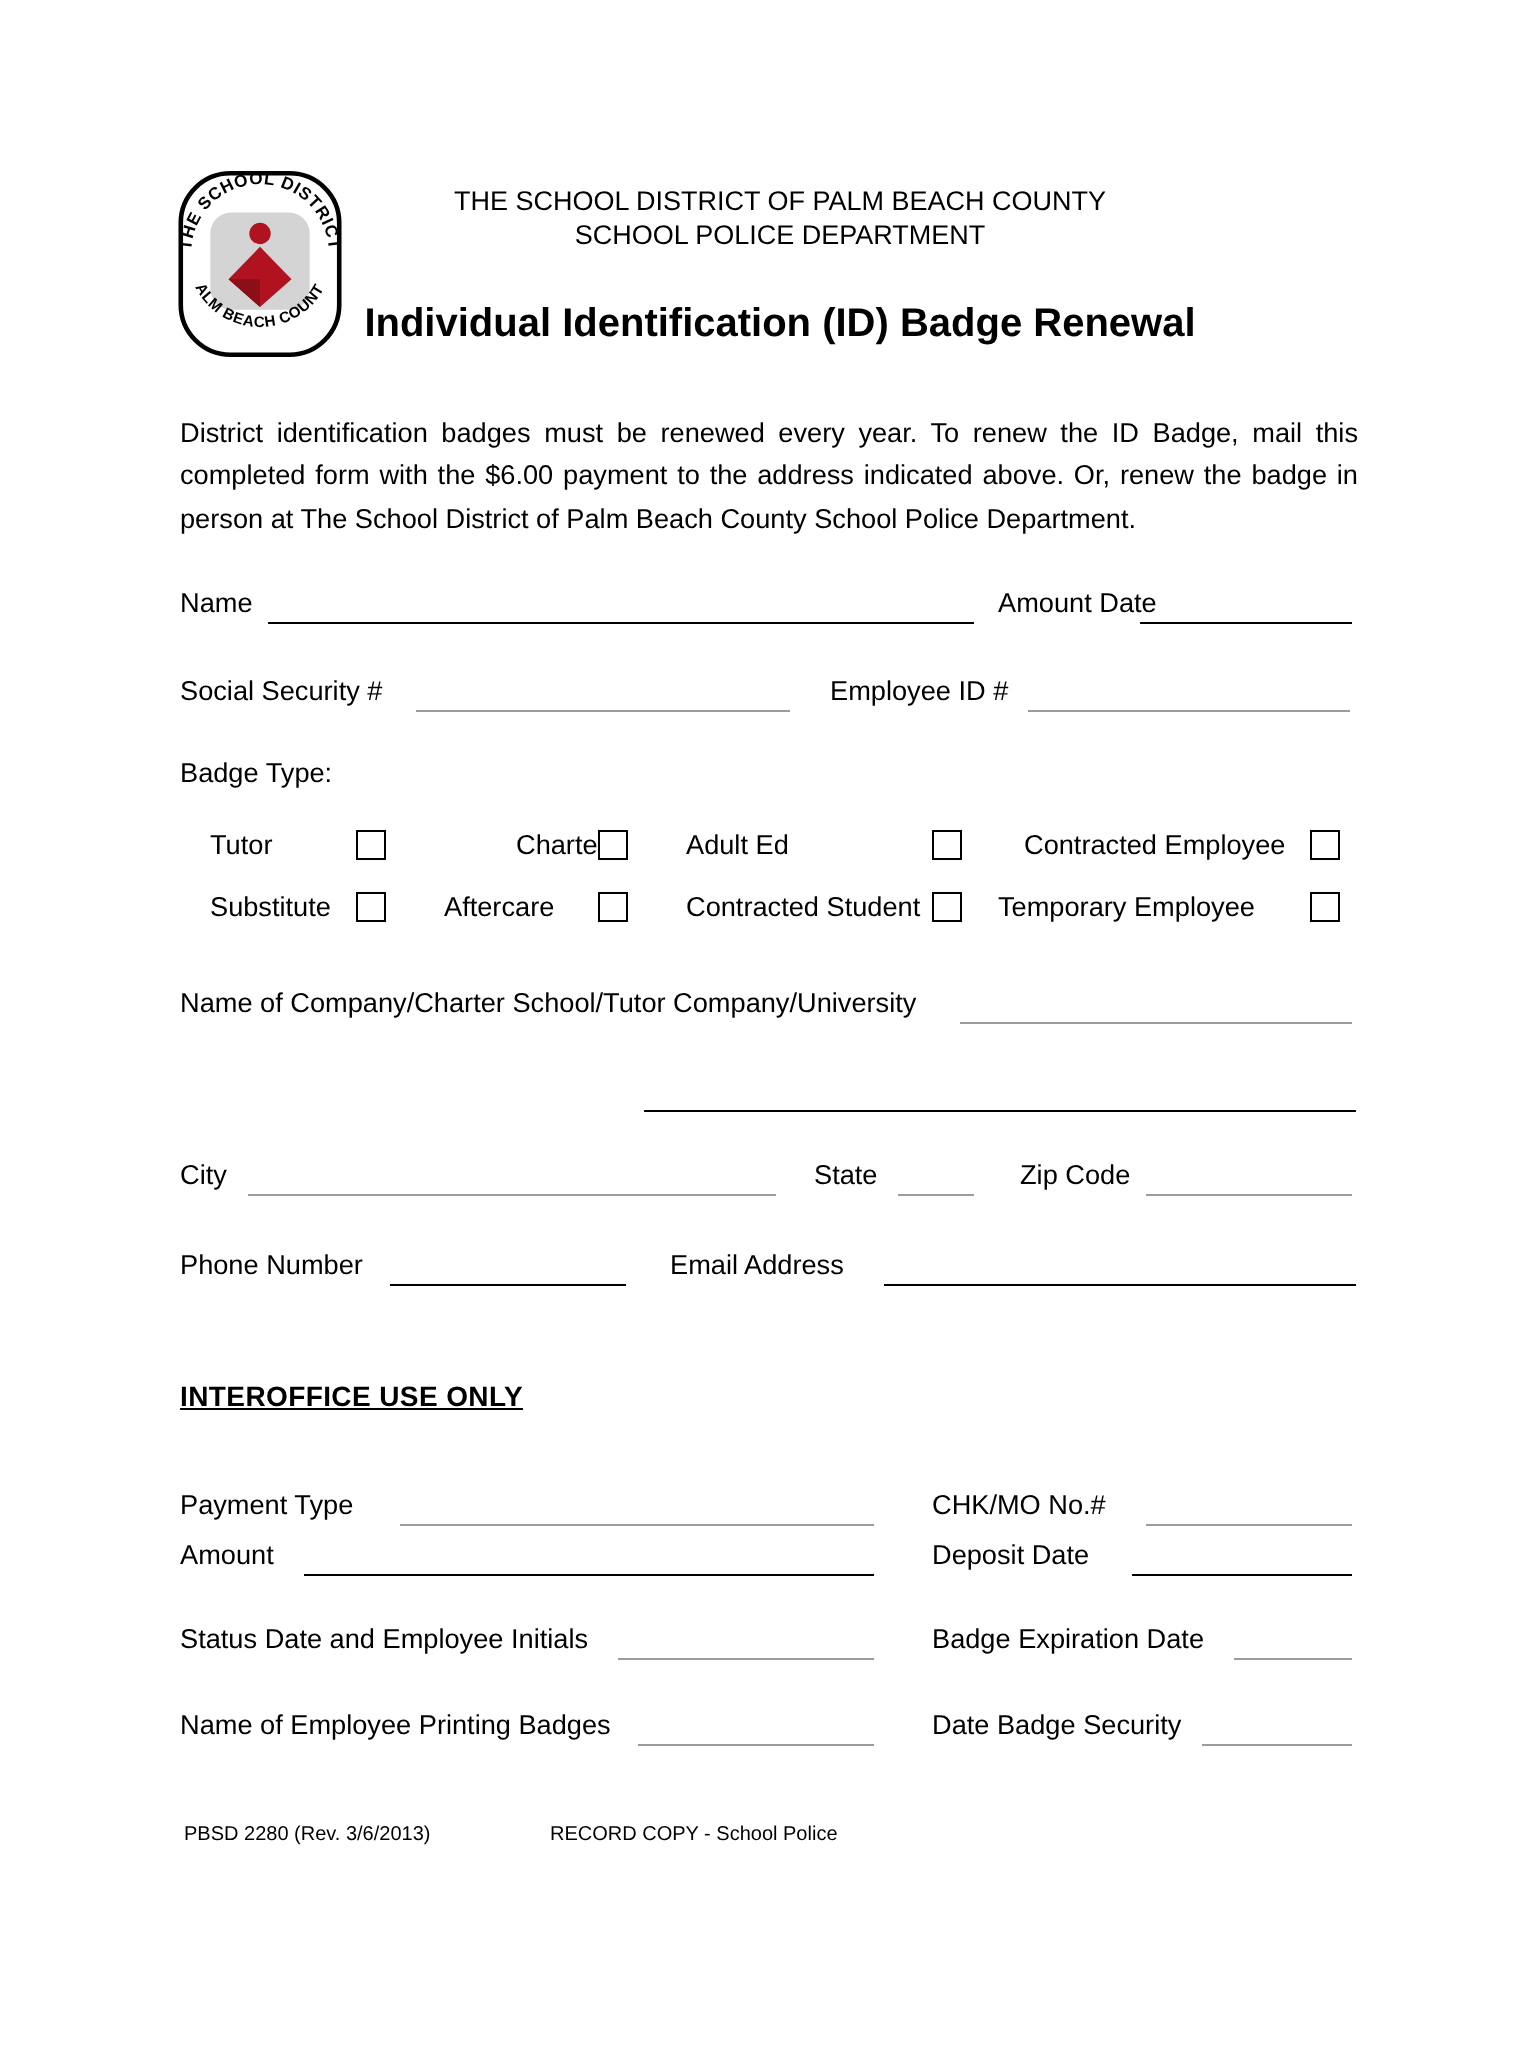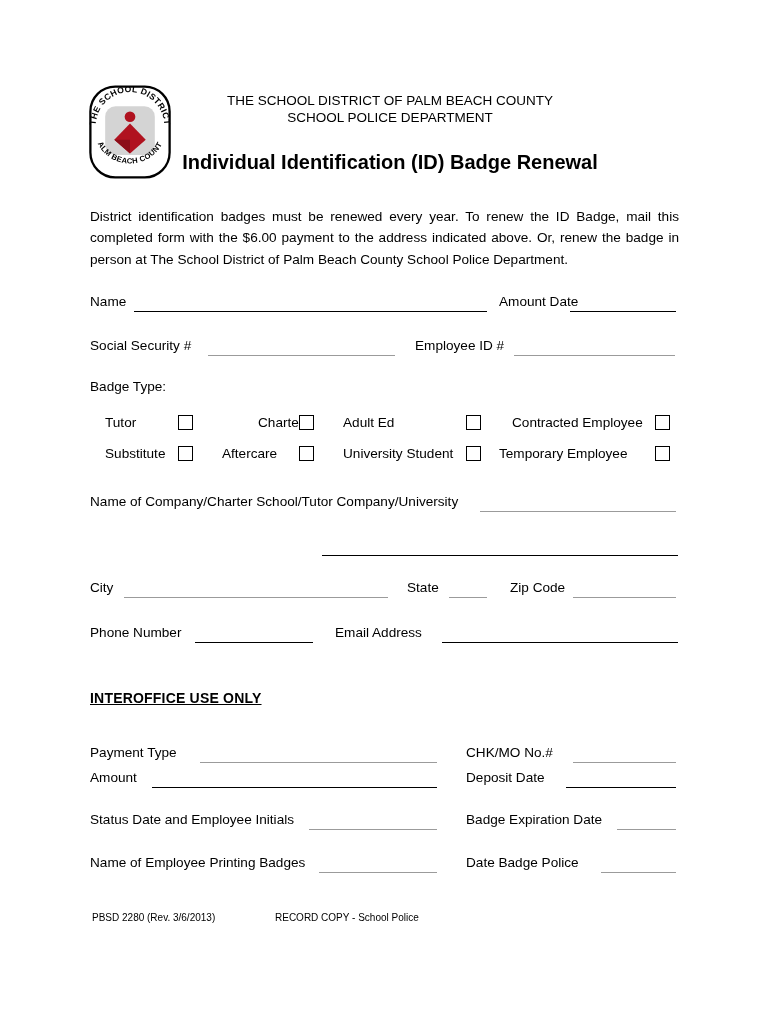--- a/index.html
+++ b/index.html
@@ -80,21 +80,21 @@
     <span class="cb" style="left:376px;"></span>
     <span class="lbl" style="left:422px;">Contracted Employee</span>
     <span class="cb" style="left:565px;"></span>
   </div>
 
   <div class="cbrow" style="top:446px;">
     <span class="lbl" style="left:15px;">Substitute</span>
     <span class="cb" style="left:88px;"></span>
     <span class="lbl" style="left:132px;">Aftercare</span>
     <span class="cb" style="left:209px;"></span>
-    <span class="lbl" style="left:253px;">University Student</span>
+    <span class="lbl" style="left:253px;">Contracted Student</span>
     <span class="cb" style="left:376px;"></span>
     <span class="lbl" style="left:409px;">Temporary Employee</span>
     <span class="cb" style="left:565px;"></span>
   </div>
 
   <div class="row" style="top:494px;">
     <span class="lbl" style="left:0;">Name of Company/Charter School/Tutor Company/University</span>
     <div class="line gray" style="left:390px; width:196px;"></div>
   </div>
 
@@ -137,20 +137,20 @@
   <div class="row" style="top:812px;">
     <span class="lbl" style="left:0;">Status Date and Employee Initials</span>
     <div class="line gray" style="left:219px; width:128px;"></div>
     <span class="lbl" style="left:376px;">Badge Expiration Date</span>
     <div class="line gray" style="left:527px; width:59px;"></div>
   </div>
 
   <div class="row" style="top:855px;">
     <span class="lbl" style="left:0;">Name of Employee Printing Badges</span>
     <div class="line gray" style="left:229px; width:118px;"></div>
-    <span class="lbl" style="left:376px;">Date Badge Police</span>
+    <span class="lbl" style="left:376px;">Date Badge Security</span>
     <div class="line gray" style="left:511px; width:75px;"></div>
   </div>
 
   <div class="footer-txt" style="left:92px; top:912px;">PBSD 2280 (Rev. 3/6/2013)</div>
   <div class="footer-txt" style="left:275px; top:912px;">RECORD COPY - School Police</div>
 
 </div>
 
 </body></html>

